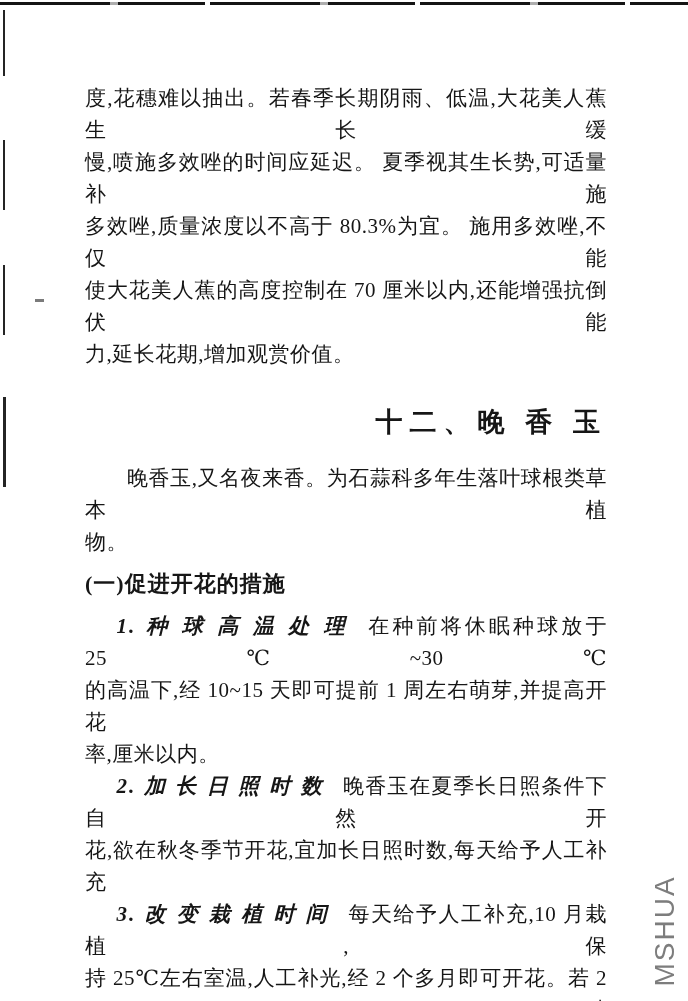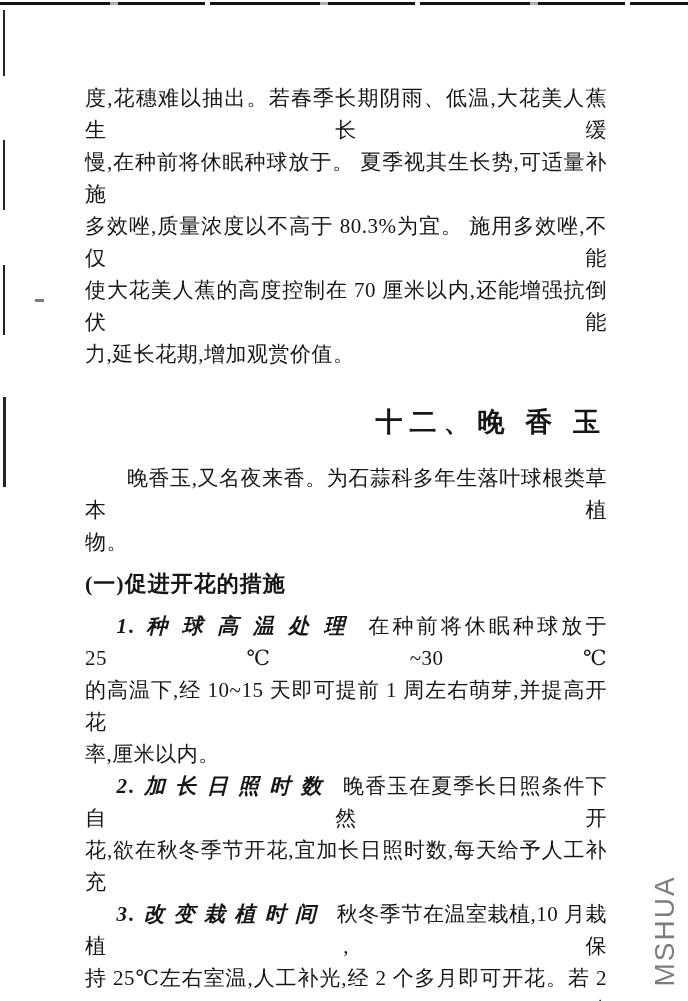--- a/index.html
+++ b/index.html
@@ -122,21 +122,21 @@
   <div class="left-seg seg1"></div>
   <div class="left-seg seg2"></div>
   <div class="left-seg seg3"></div>
   <div class="left-seg seg4"></div>
   <div class="artifact"></div>
 
   <div class="content">
 
     <div class="para para-top">
       <div class="line fill">度,花穗难以抽出。若春季长期阴雨、低温,大花美人蕉生长缓</div>
-      <div class="line fill">慢,在种前将休眠种球放于。 夏季视其生长势,可适量补施</div>
+      <div class="line fill">慢,喷施多效唑的时间应延迟。 夏季视其生长势,可适量补施</div>
       <div class="line fill">多效唑,质量浓度以不高于 80.3%为宜。 施用多效唑,不仅能</div>
       <div class="line fill">使大花美人蕉的高度控制在 70 厘米以内,还能增强抗倒伏能</div>
       <div class="line">力,延长花期,增加观赏价值。</div>
     </div>
 
     <div class="chapter-heading">十二、晚 香 玉</div>
 
     <div class="para intro-para">
       <div class="line fill indent2">晚香玉,又名夜来香。为石蒜科多年生落叶球根类草本植</div>
       <div class="line">物。</div>
@@ -151,21 +151,21 @@
         <div class="line fill">的高温下,经 10~15 天即可提前 1 周左右萌芽,并提高开花</div>
         <div class="line">率,厘米以内。</div>
       </div>
 
       <div class="para">
         <div class="line fill indent15"><span class="bold-lead">2. 加 长 日 照 时 数</span><span>晚香玉在夏季长日照条件下自然开</span></div>
         <div class="line fill">花,欲在秋冬季节开花,宜加长日照时数,每天给予人工补充</div>
       </div>
 
       <div class="para">
-        <div class="line fill indent15"><span class="bold-lead">3. 改 变 栽 植 时 间</span><span>秋冬季节在温室栽植,10 月栽植,保</span></div>
+        <div class="line fill indent15"><span class="bold-lead">3. 改 变 栽 植 时 间</span><span>每天给予人工补充,10 月栽植,保</span></div>
         <div class="line fill">持 25℃左右室温,人工补光,经 2 个多月即可开花。若 2 月种</div>
 
       </div>
 
     </div>
 
   </div>
 
   <div class="watermark-wrap">
     <span class="watermark">MSHUA</span>

